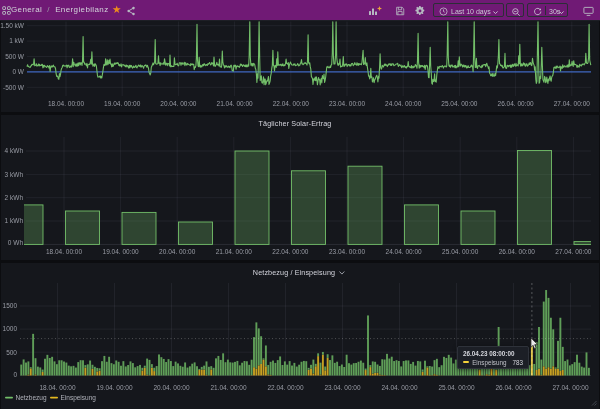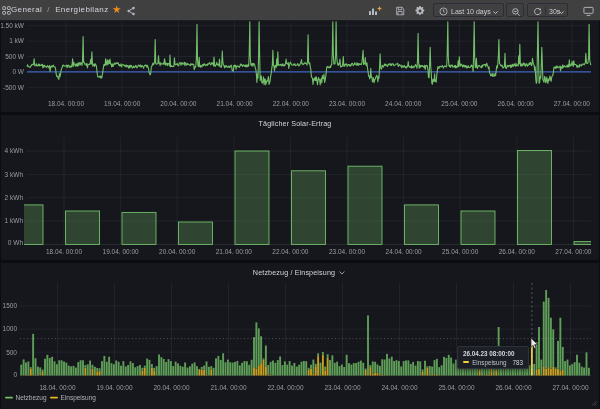--- a/index.html
+++ b/index.html
@@ -1,15 +1,15 @@
 <!DOCTYPE html>
 <html><head><meta charset="utf-8"><style>
 html,body{margin:0;padding:0;width:600px;height:409px;background:#0c0d10;overflow:hidden;
  font-family:"Liberation Sans", sans-serif;}
-#hdr{position:absolute;left:0;top:0;width:100%;height:21px;background:#404040;
+#hdr{position:absolute;left:0;top:0;width:100%;height:21px;background:#701a75;
  border-bottom:1px solid #1d1f25;box-sizing:border-box;}
 .btn{position:absolute;top:3px;height:14px;border:1px solid #2b2e36;border-radius:2px;
  box-sizing:border-box;color:#c9cbd3;font-size:7px;}
 .vd{position:absolute;top:2px;width:1px;height:9px;background:#2b2e36;}
 .panel{position:absolute;left:1px;right:1px;background:#15171c;}
 #p1{top:21px;height:90.5px;}
 #p2{top:115px;height:144.5px;}
 #p3{top:262.5px;height:146.5px;}
 #tt{position:absolute;left:457px;top:346px;width:60px;background:#1c1f26;border:1px solid #2e323a;
  border-radius:2px;padding:2.5px 5px;box-shadow:0 1px 4px rgba(0,0,0,0.5);z-index:9;}

